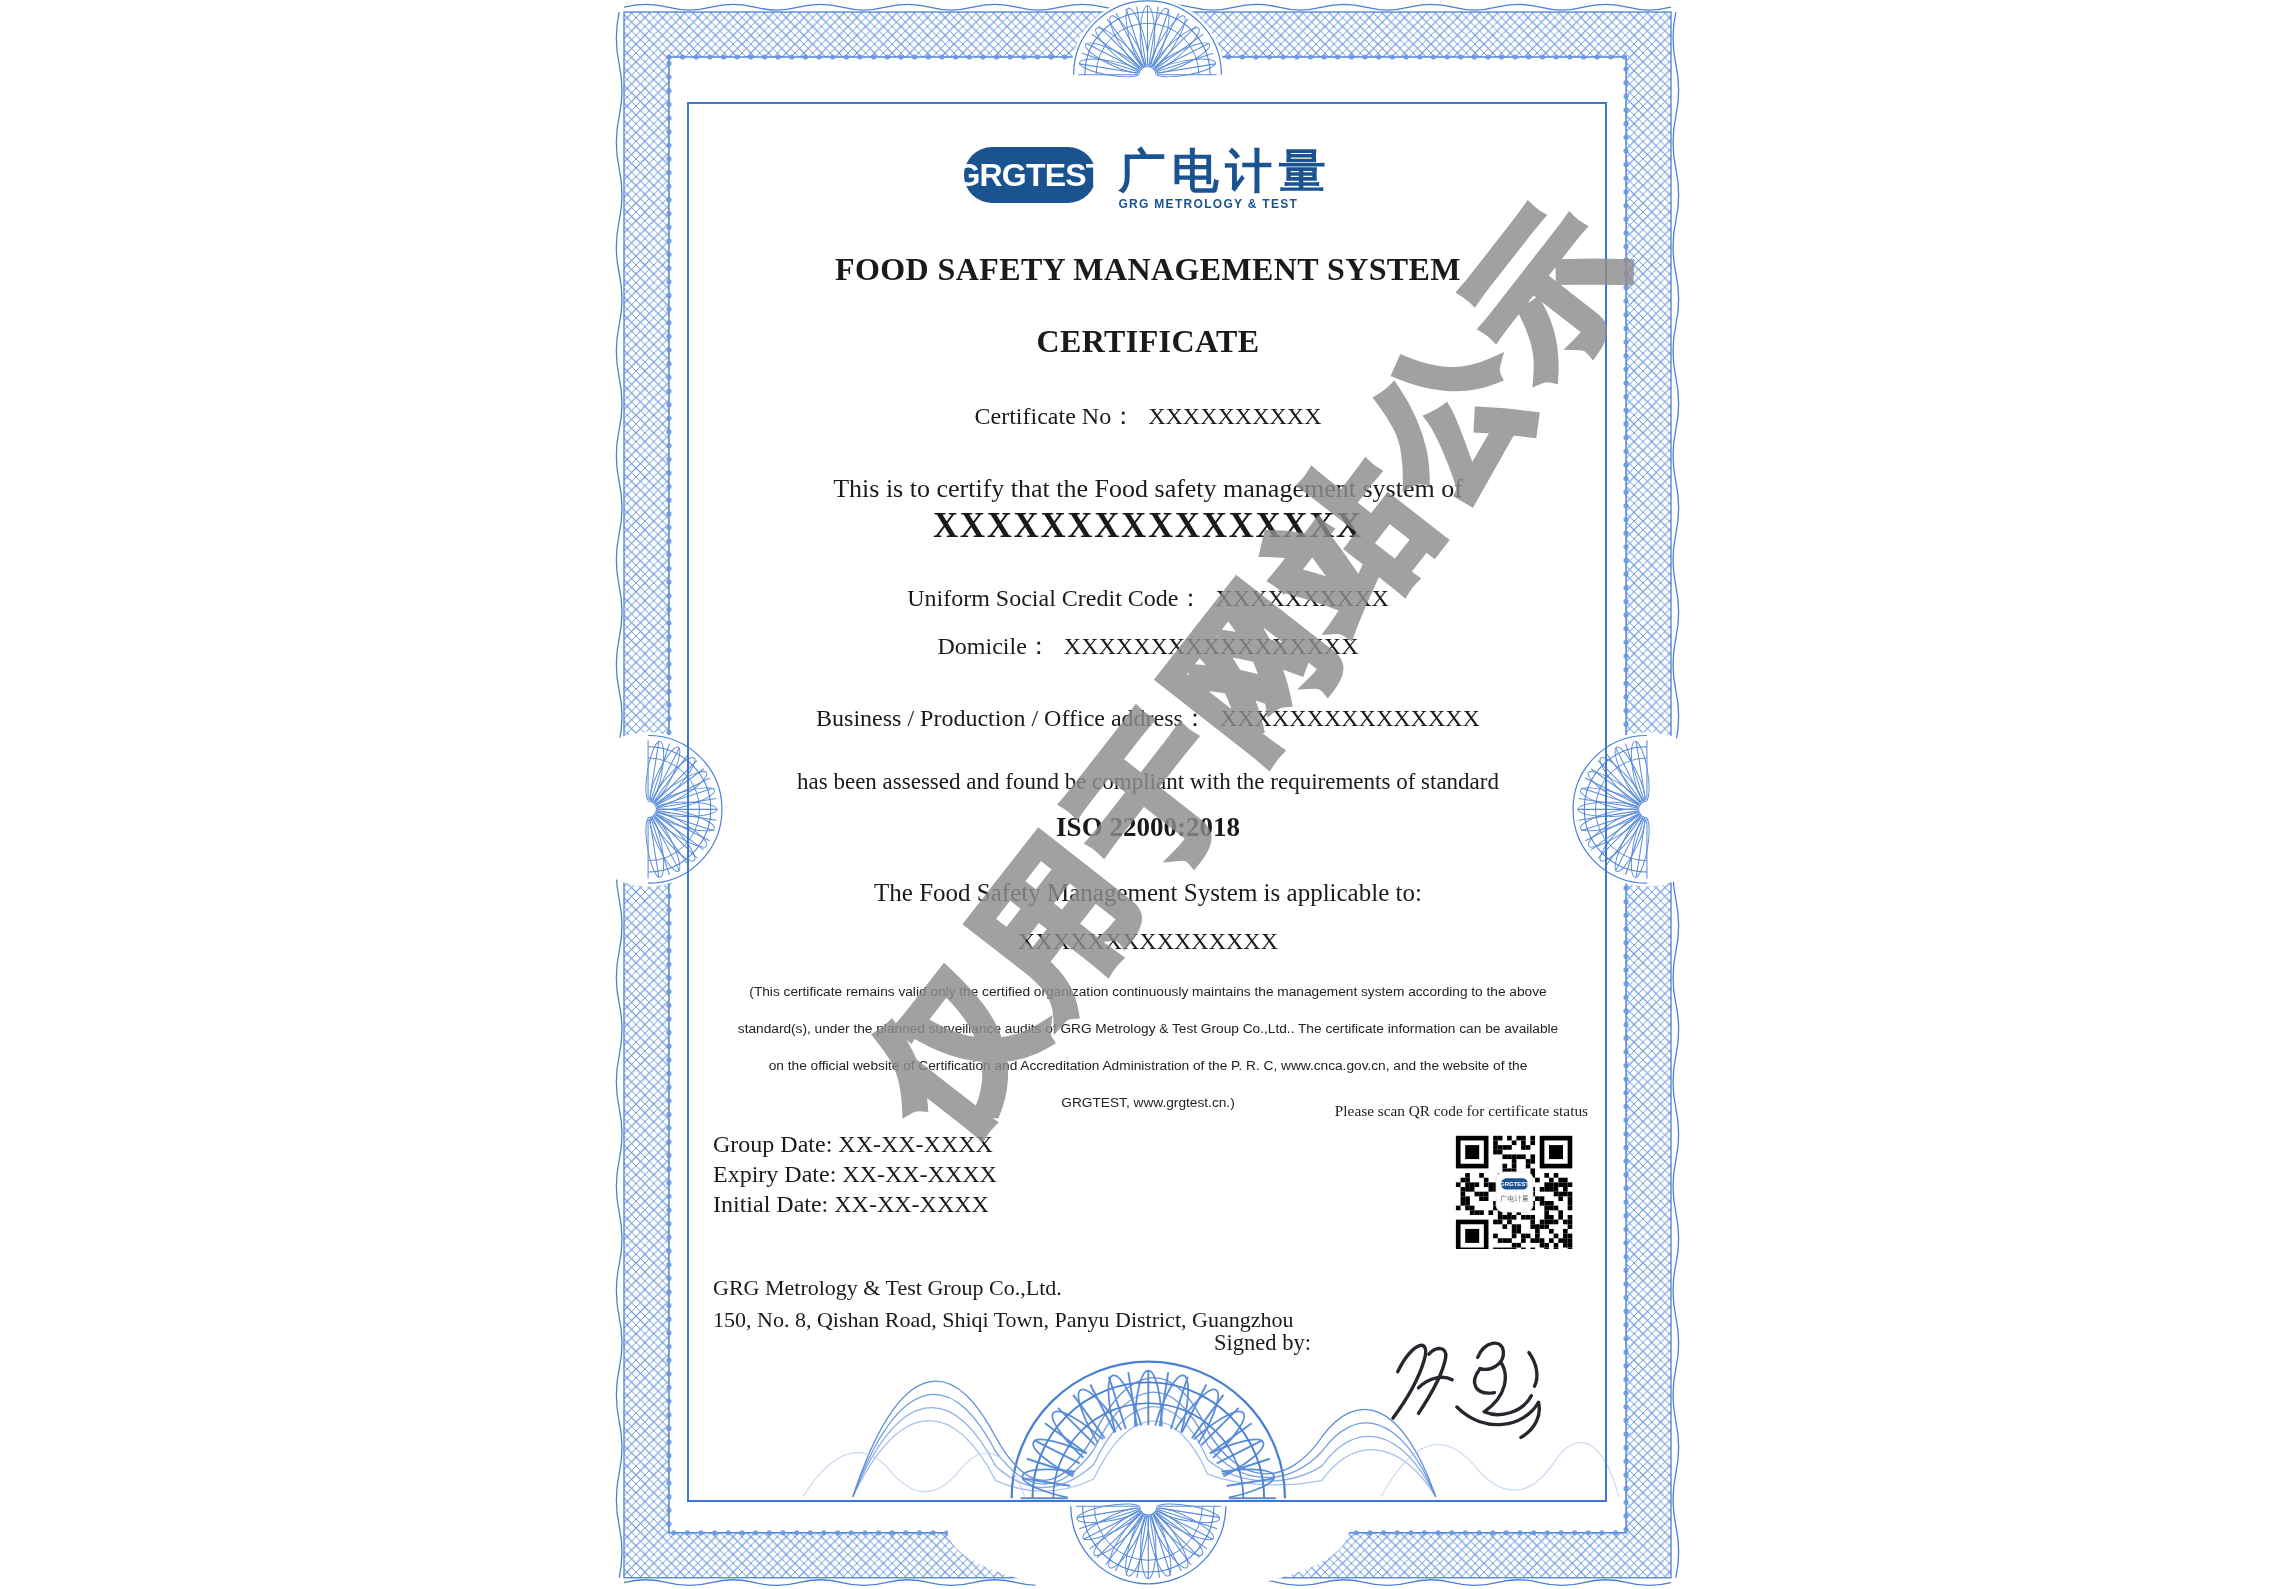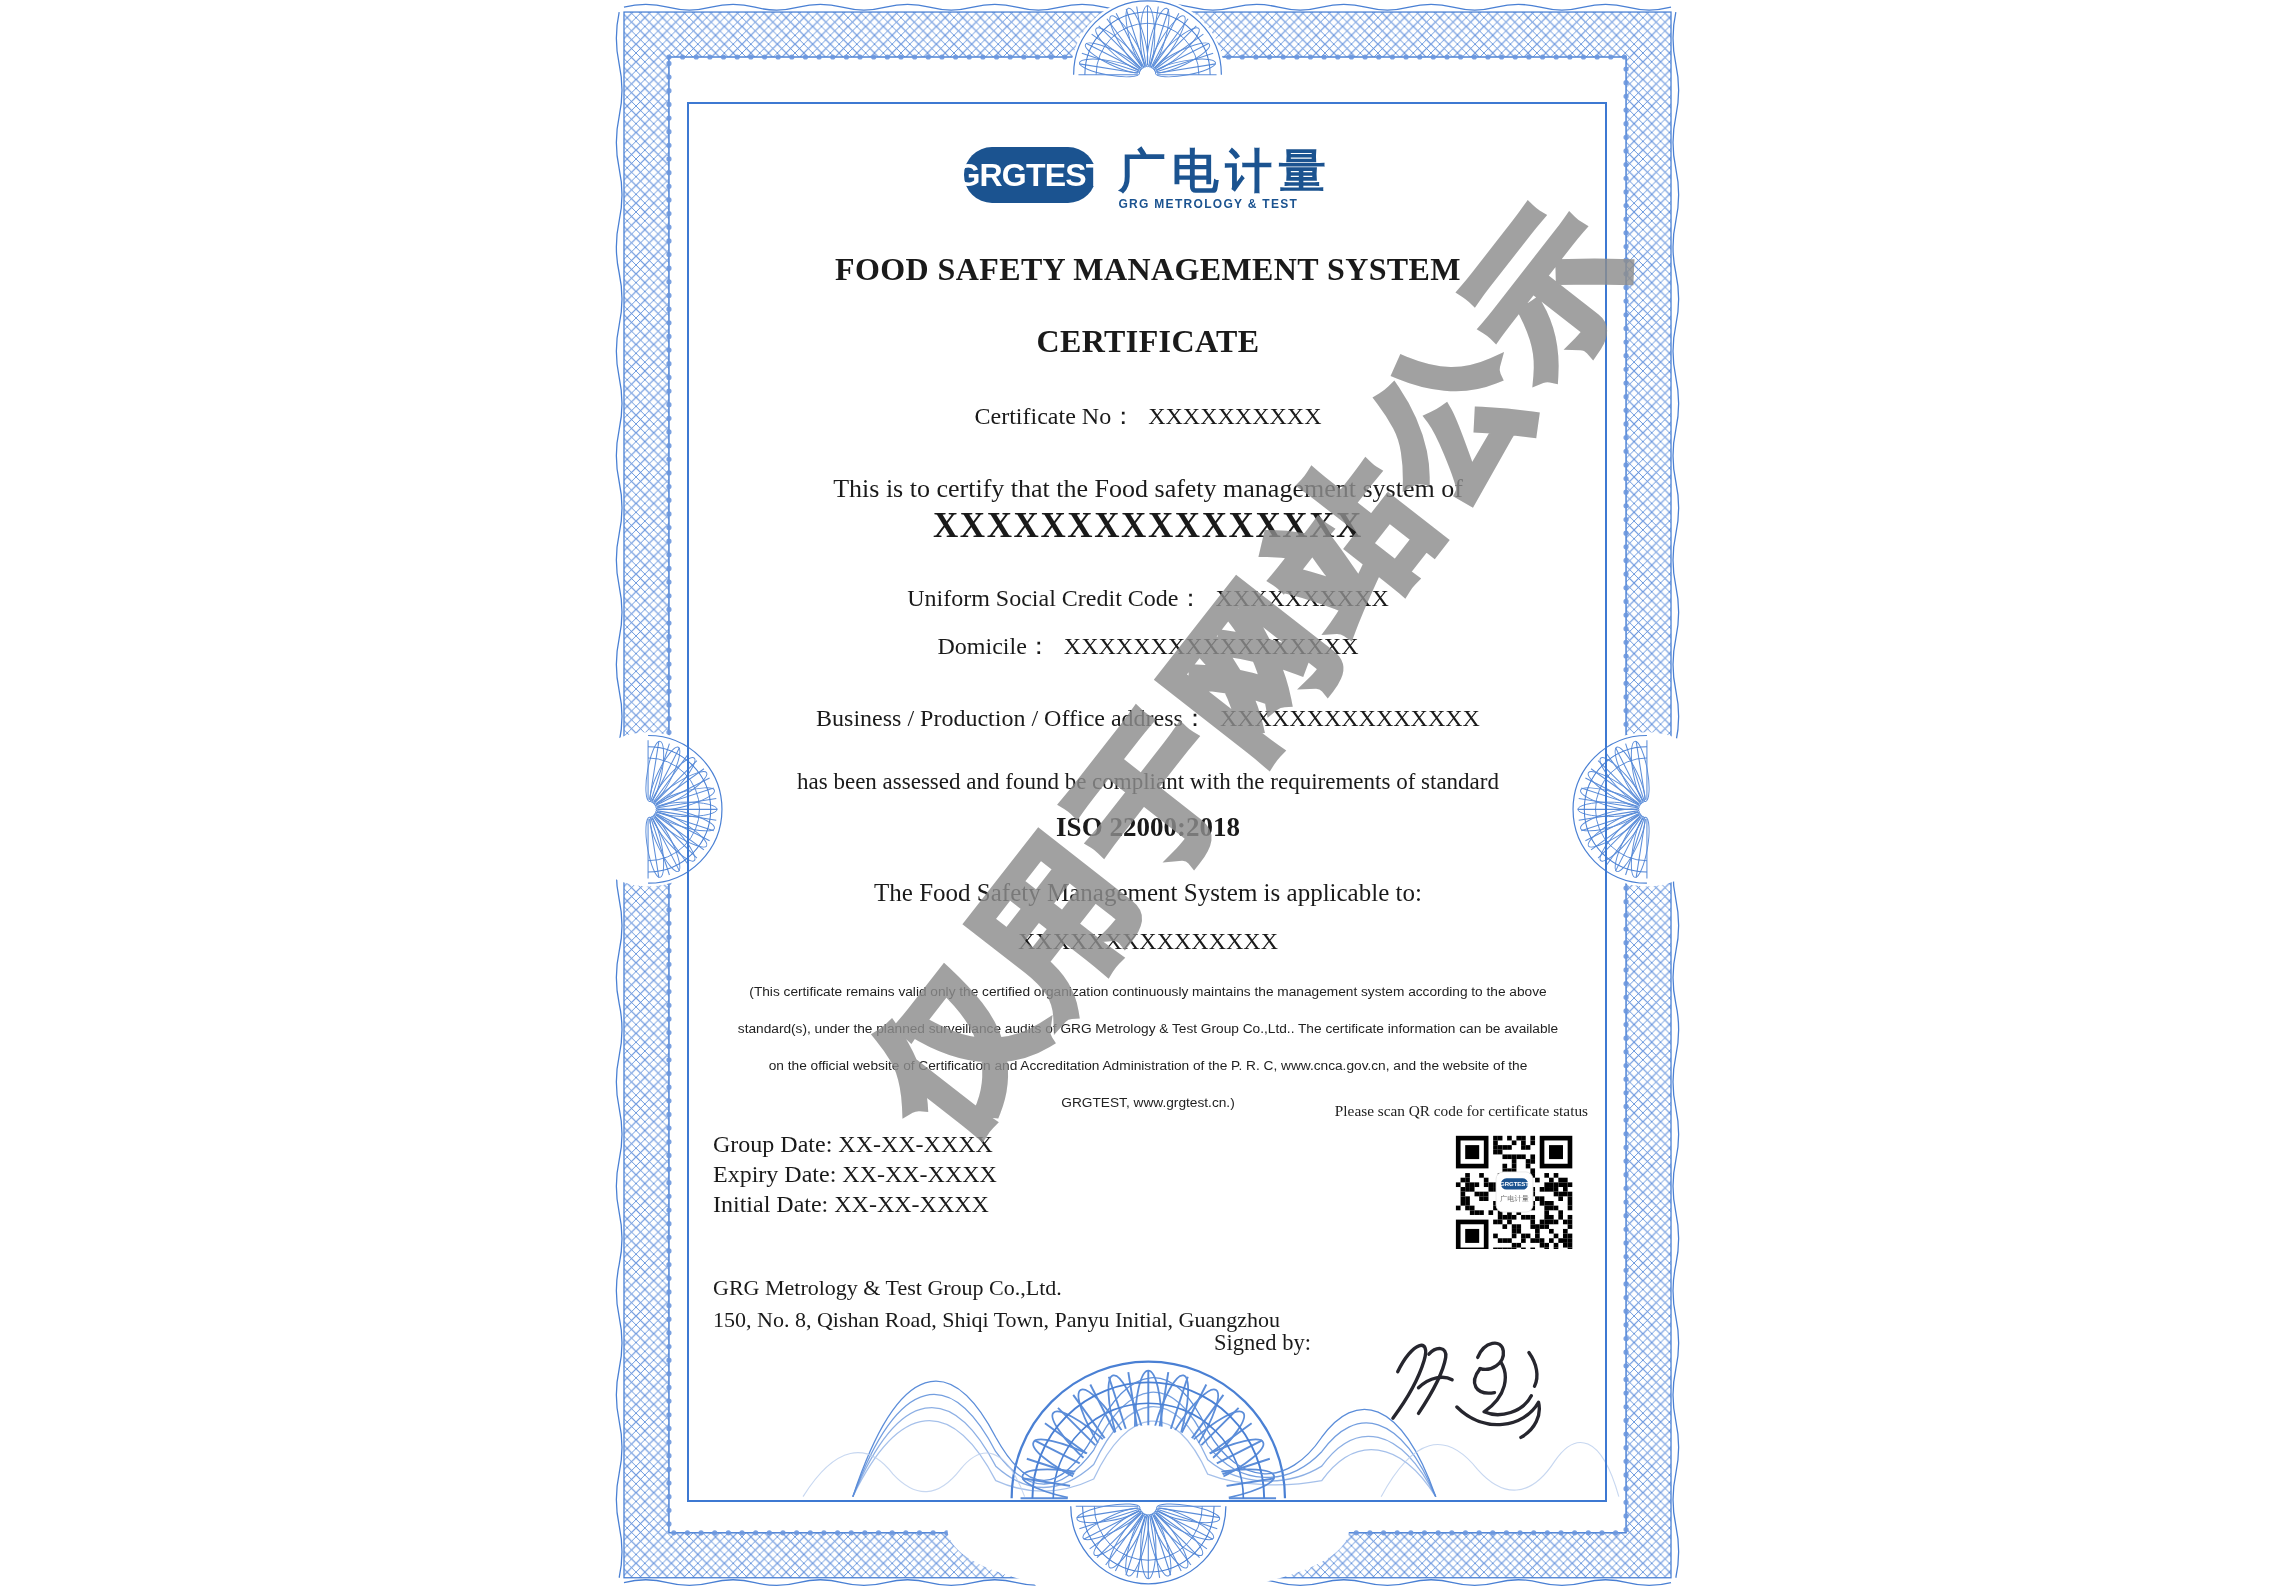--- a/index.html
+++ b/index.html
@@ -559,21 +559,21 @@
     <g>
       <rect x="51" y="46" width="46" height="50" rx="9" fill="#ffffff" stroke="#e4e4e4" stroke-width="1"></rect>
       <rect x="57" y="54" width="34" height="14" rx="7" fill="#1b5390"></rect>
       <text x="74" y="64" text-anchor="middle" font-family="Liberation Sans, sans-serif" font-size="7.5" font-weight="700" fill="#ffffff">GRGTEST</text>
       <text x="74" y="82" text-anchor="middle" font-family="Liberation Sans, sans-serif" font-size="9" fill="#6a6a6a">广电计量</text>
     </g>
   </svg>
 
   <div id="issuer-block" class="abs z3">
     <div>GRG Metrology &amp; Test Group Co.,Ltd.</div>
-    <div>150, No. 8, Qishan Road, Shiqi Town, Panyu Initial, Guangzhou</div>
+    <div>150, No. 8, Qishan Road, Shiqi Town, Panyu District, Guangzhou</div>
   </div>
   <div id="signed-by" class="abs z3">Signed by:</div>
 
   <svg id="signature" class="abs" width="185" height="120" viewBox="0 0 230 150">
     <g fill="none" stroke="#26262e" stroke-width="4.2" stroke-linecap="round" stroke-linejoin="round">
       <path d="M24,56 C42,18 66,12 57,42 C48,72 30,98 18,114"></path>
       <path d="M63,34 C72,24 86,24 84,38 C80,62 62,90 50,108"></path>
       <path d="M50,76 C64,62 82,60 92,66"></path>
       <path d="M124,38 C132,18 154,14 156,30 C158,46 140,56 127,52"></path>
       <path d="M127,52 C113,70 121,86 145,82"></path>

